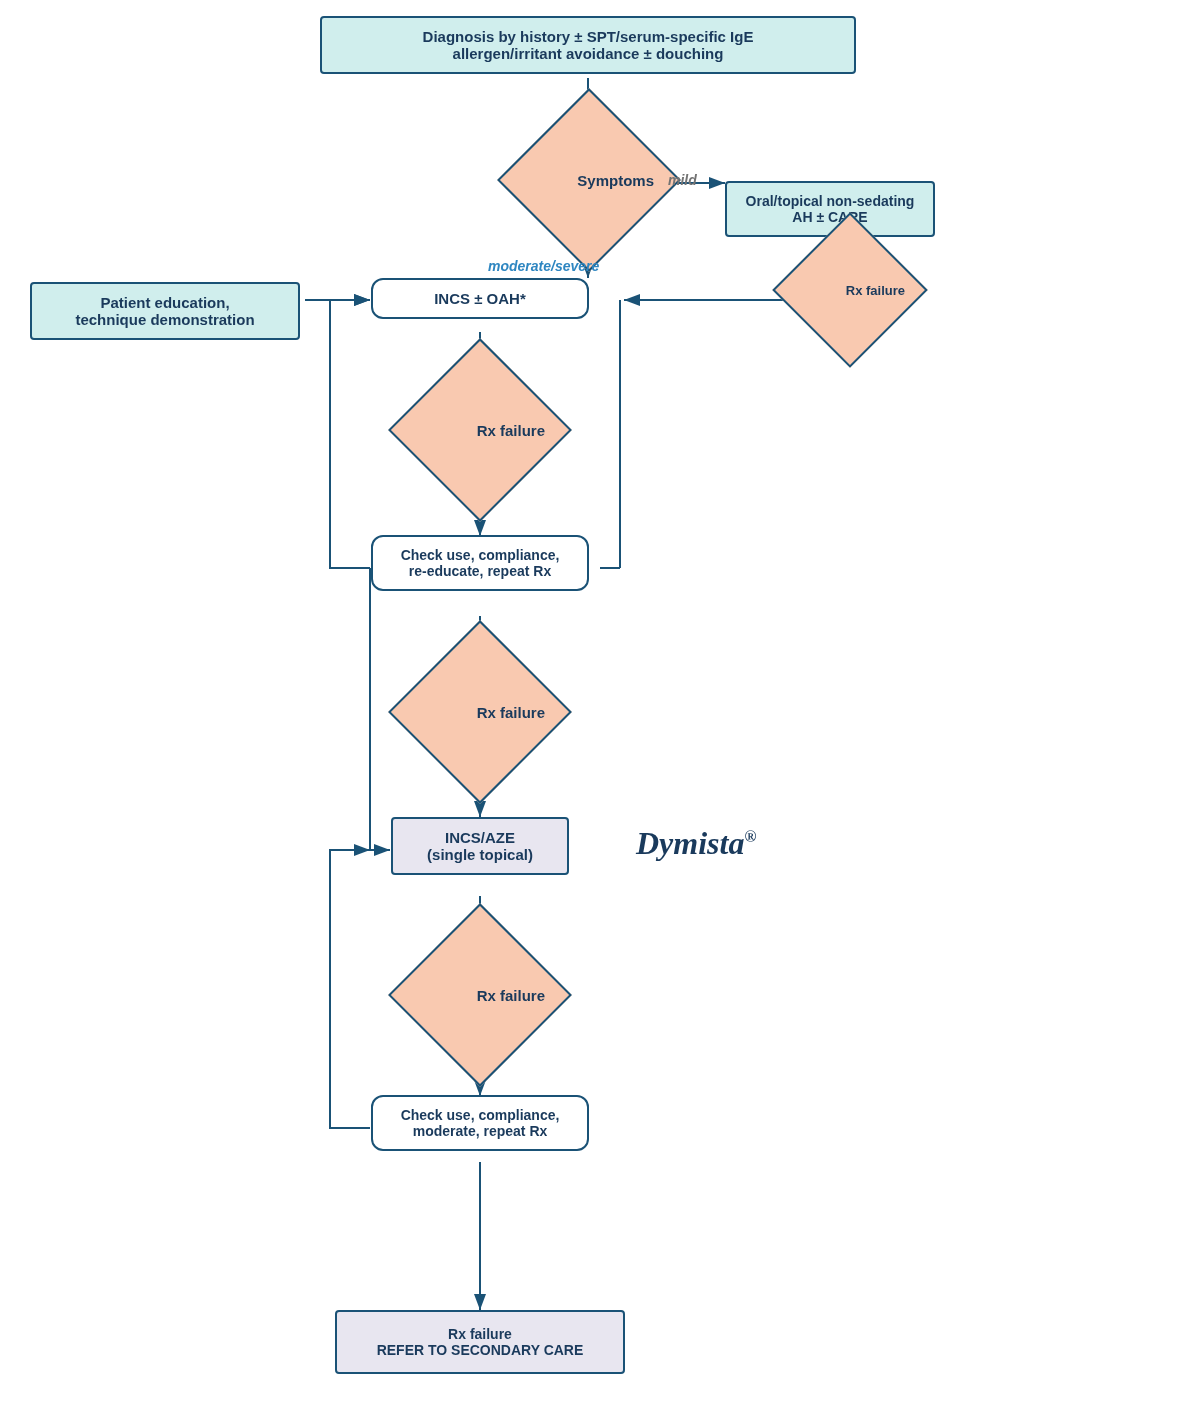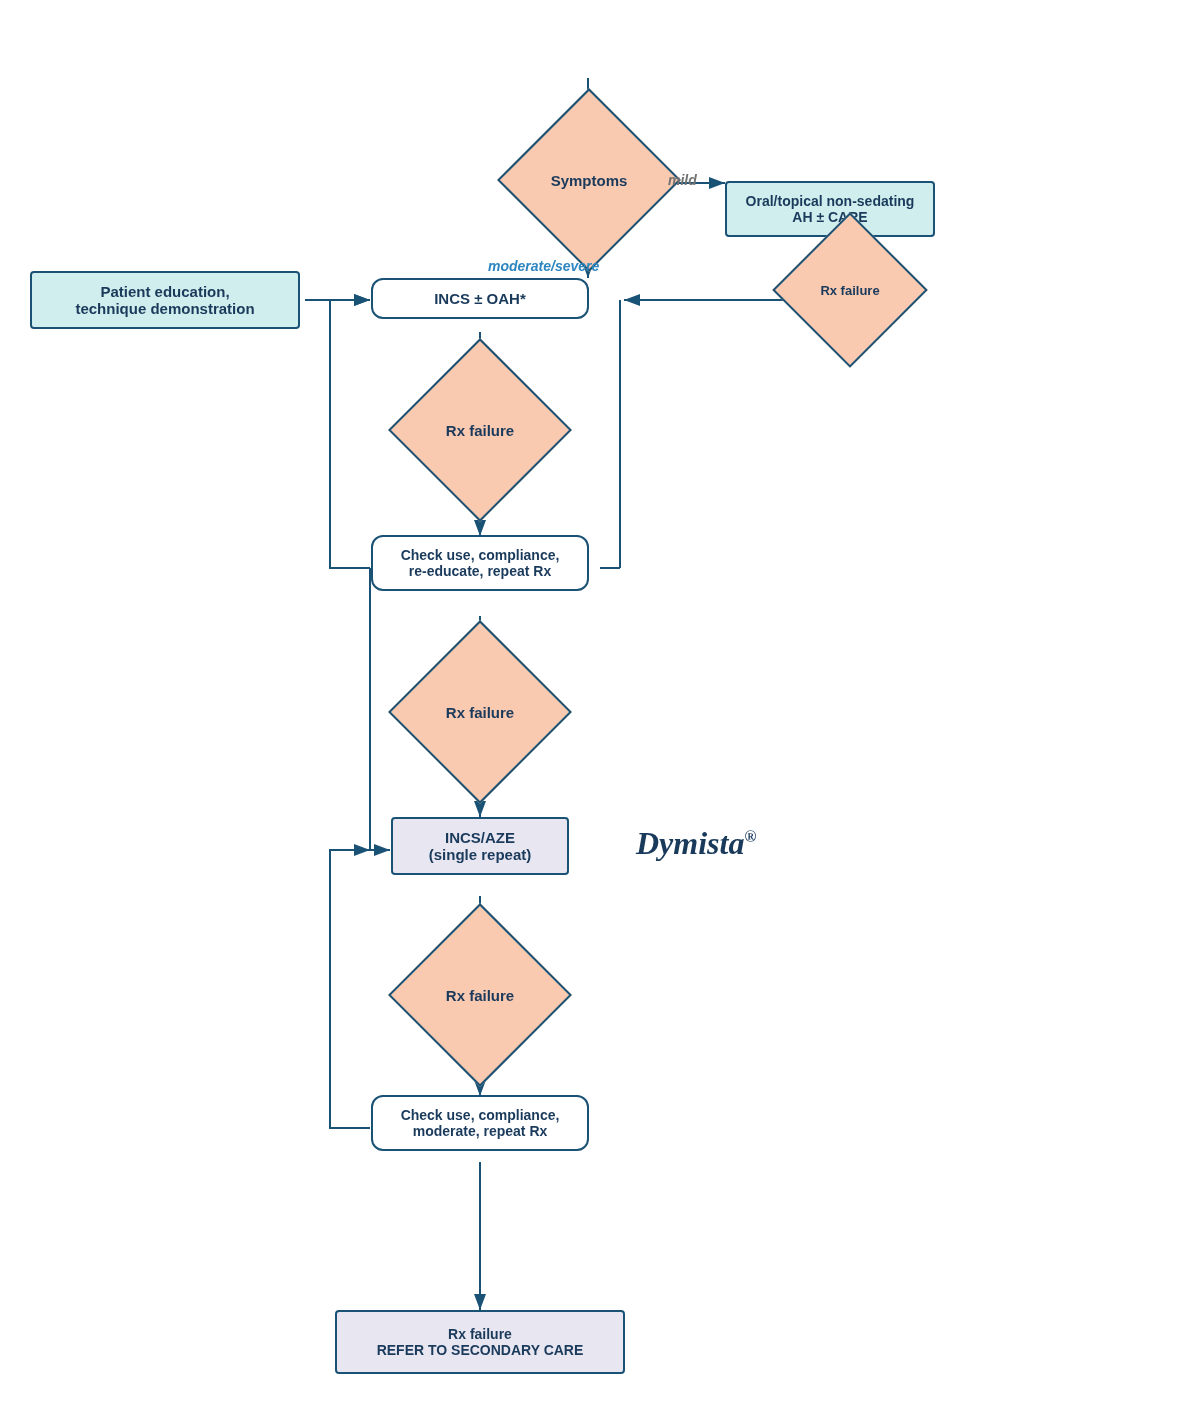--- a/index.html
+++ b/index.html
@@ -66,21 +66,21 @@
 
     .diamond-label {
       position: absolute;
       text-align: center;
       color: #1a3a5c;
       font-weight: bold;
       font-size: 15px;
       transform: none;
       display: flex;
       align-items: center;
-      justify-content: center;
+      justify-content: flex-end;
       pointer-events: none;
     }
 
     
     .arrows-svg {
       position: absolute;
       top: 0; left: 0;
       width: 100%;
       height: 100%;
       pointer-events: none;
@@ -155,40 +155,44 @@
     <line x1="480" y1="1062" x2="480" y2="1096" stroke="#1a5276" stroke-width="2" marker-end="url(#arrowhead)"></line>
 
     <polyline points="370,1128 330,1128 330,850 370,850" fill="none" stroke="#1a5276" stroke-width="2" marker-end="url(#arrowhead)"></polyline>
 
     <line x1="480" y1="1162" x2="480" y2="1310" stroke="#1a5276" stroke-width="2" marker-end="url(#arrowhead)"></line>
 
     <line x1="845" y1="300" x2="624" y2="300" stroke="#1a5276" stroke-width="2" marker-end="url(#arrowhead)"></line>
 
   </svg>
 
+  <div class="box-teal" style="left:320px; top:16px; width:536px; font-size:15px;">
+    <span>Diagnosis by history ± SPT/serum-specific IgE</span><br>
+    <span>allergen/irritant avoidance ± douching</span>
+  </div>
 
   <div class="diamond" style="left:524px; top:115px;"></div>
   <div class="diamond-label" style="left:524px; top:115px; width:130px; height:130px; font-size:15px;">
     <span>Symptoms</span>
   </div>
 
   <div class="label-mild" style="left:668px; top:172px;">
     <span>mild</span>
   </div>
 
   <div class="box-teal" style="left:725px; top:148px; width:210px; font-size:14px;margin-top:33px;">
     <span>Oral/topical non-sedating</span><br>
     <span>AH ± CARE</span>
   </div>
 
   <div class="label-moderate" style="left:488px; top:258px;">
     <span>moderate/severe</span>
   </div>
 
-  <div class="box-teal" style="left:30px; top:271px; width:270px; font-size:15px;">
+  <div class="box-teal" style="left:30px; top:282px; width:270px; font-size:15px;">
     <span>Patient education,</span><br>
     <span>technique demonstration</span>
   </div>
 
   <div class="box-white" style="left:371px; top:278px; width:218px; font-size:15px;">
     <span>INCS ± OAH*</span>
   </div>
 
   <div class="diamond" style="left:795px; top:235px; width:110px; height:110px;"></div>
   <div class="diamond-label" style="left:795px; top:235px; width:110px; height:110px; font-size:13px;">
@@ -205,21 +209,21 @@
     <span>re-educate, repeat Rx</span>
   </div>
 
   <div class="diamond" style="left:415px; top:647px;"></div>
   <div class="diamond-label" style="left:415px; top:647px; width:130px; height:130px; font-size:15px;">
     <span>Rx failure</span>
   </div>
 
   <div class="box-lavender" style="left:391px; top:817px; width:178px; font-size:15px; text-align:center;">
     <span>INCS/AZE</span><br>
-    <span>(single repeat)</span>
+    <span>(single topical)</span>
   </div>
 
   <div class="dymista-logo" style="left:600px; top:825px;margin-left:36px;">
     <span>Dymista</span><sup>®</sup>
   </div>
 
   <div class="diamond" style="left:415px; top:930px;"></div>
   <div class="diamond-label" style="left:415px; top:930px; width:130px; height:130px; font-size:15px;">
     <span>Rx failure</span>
   </div>

